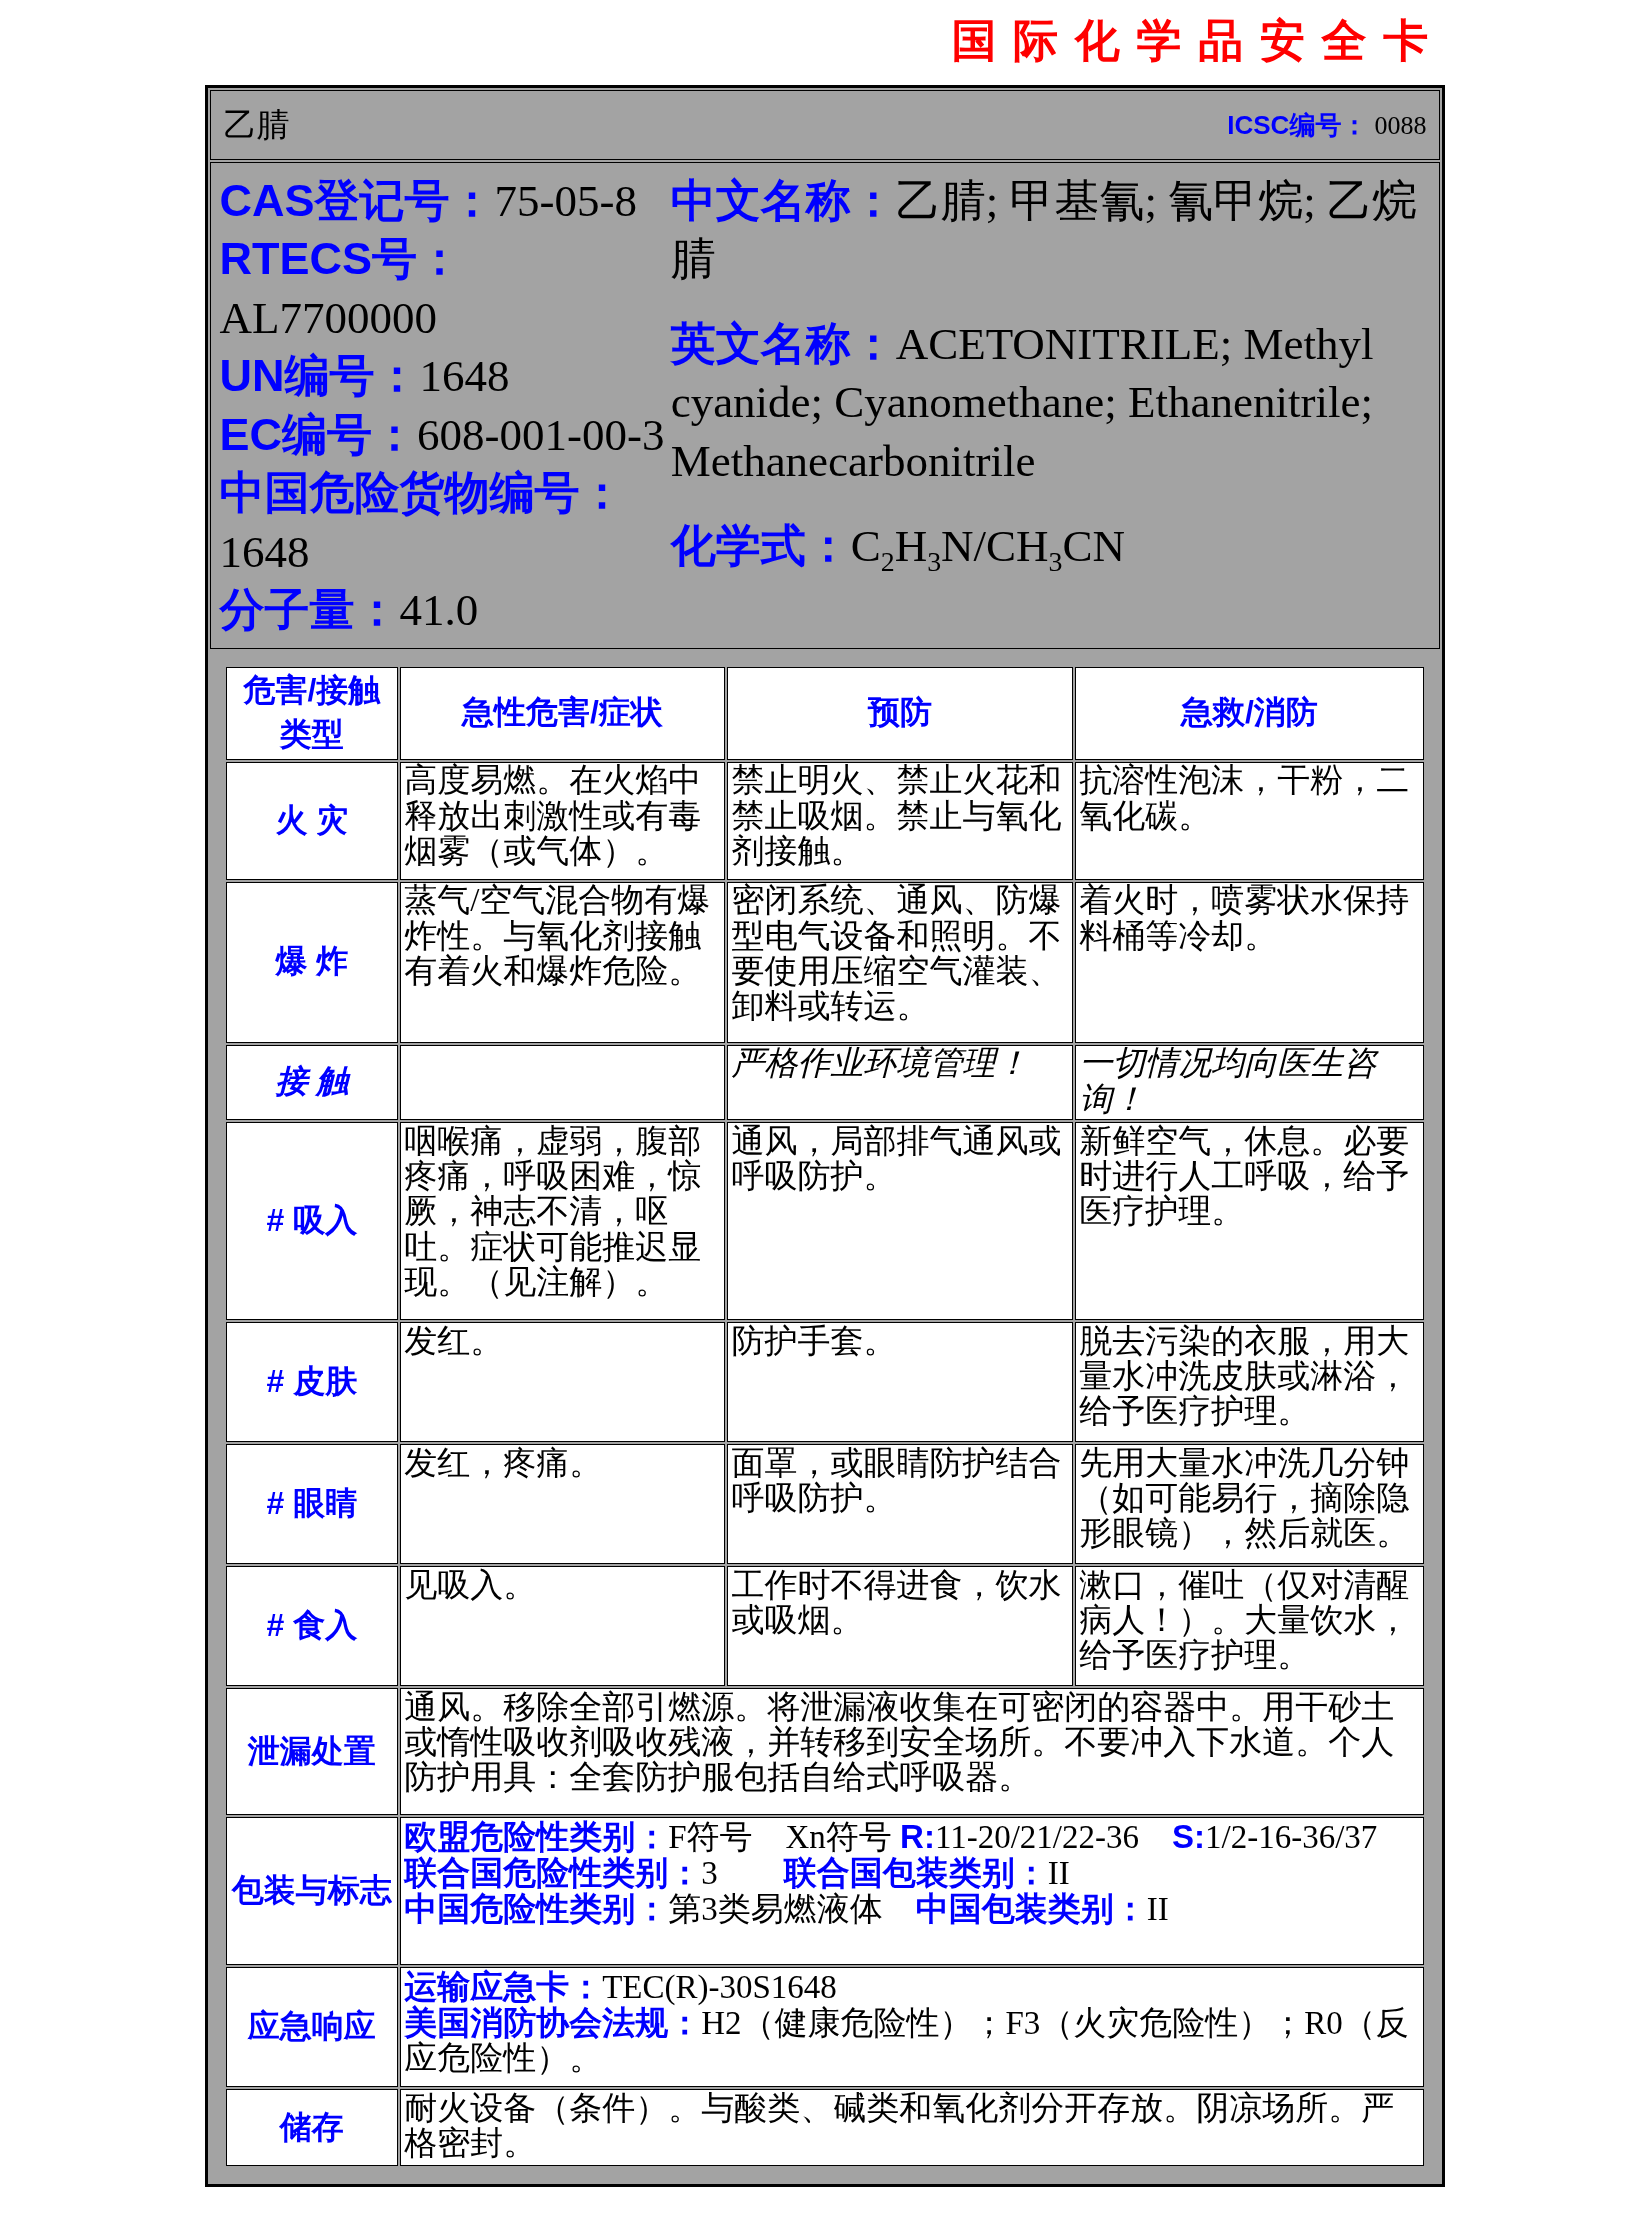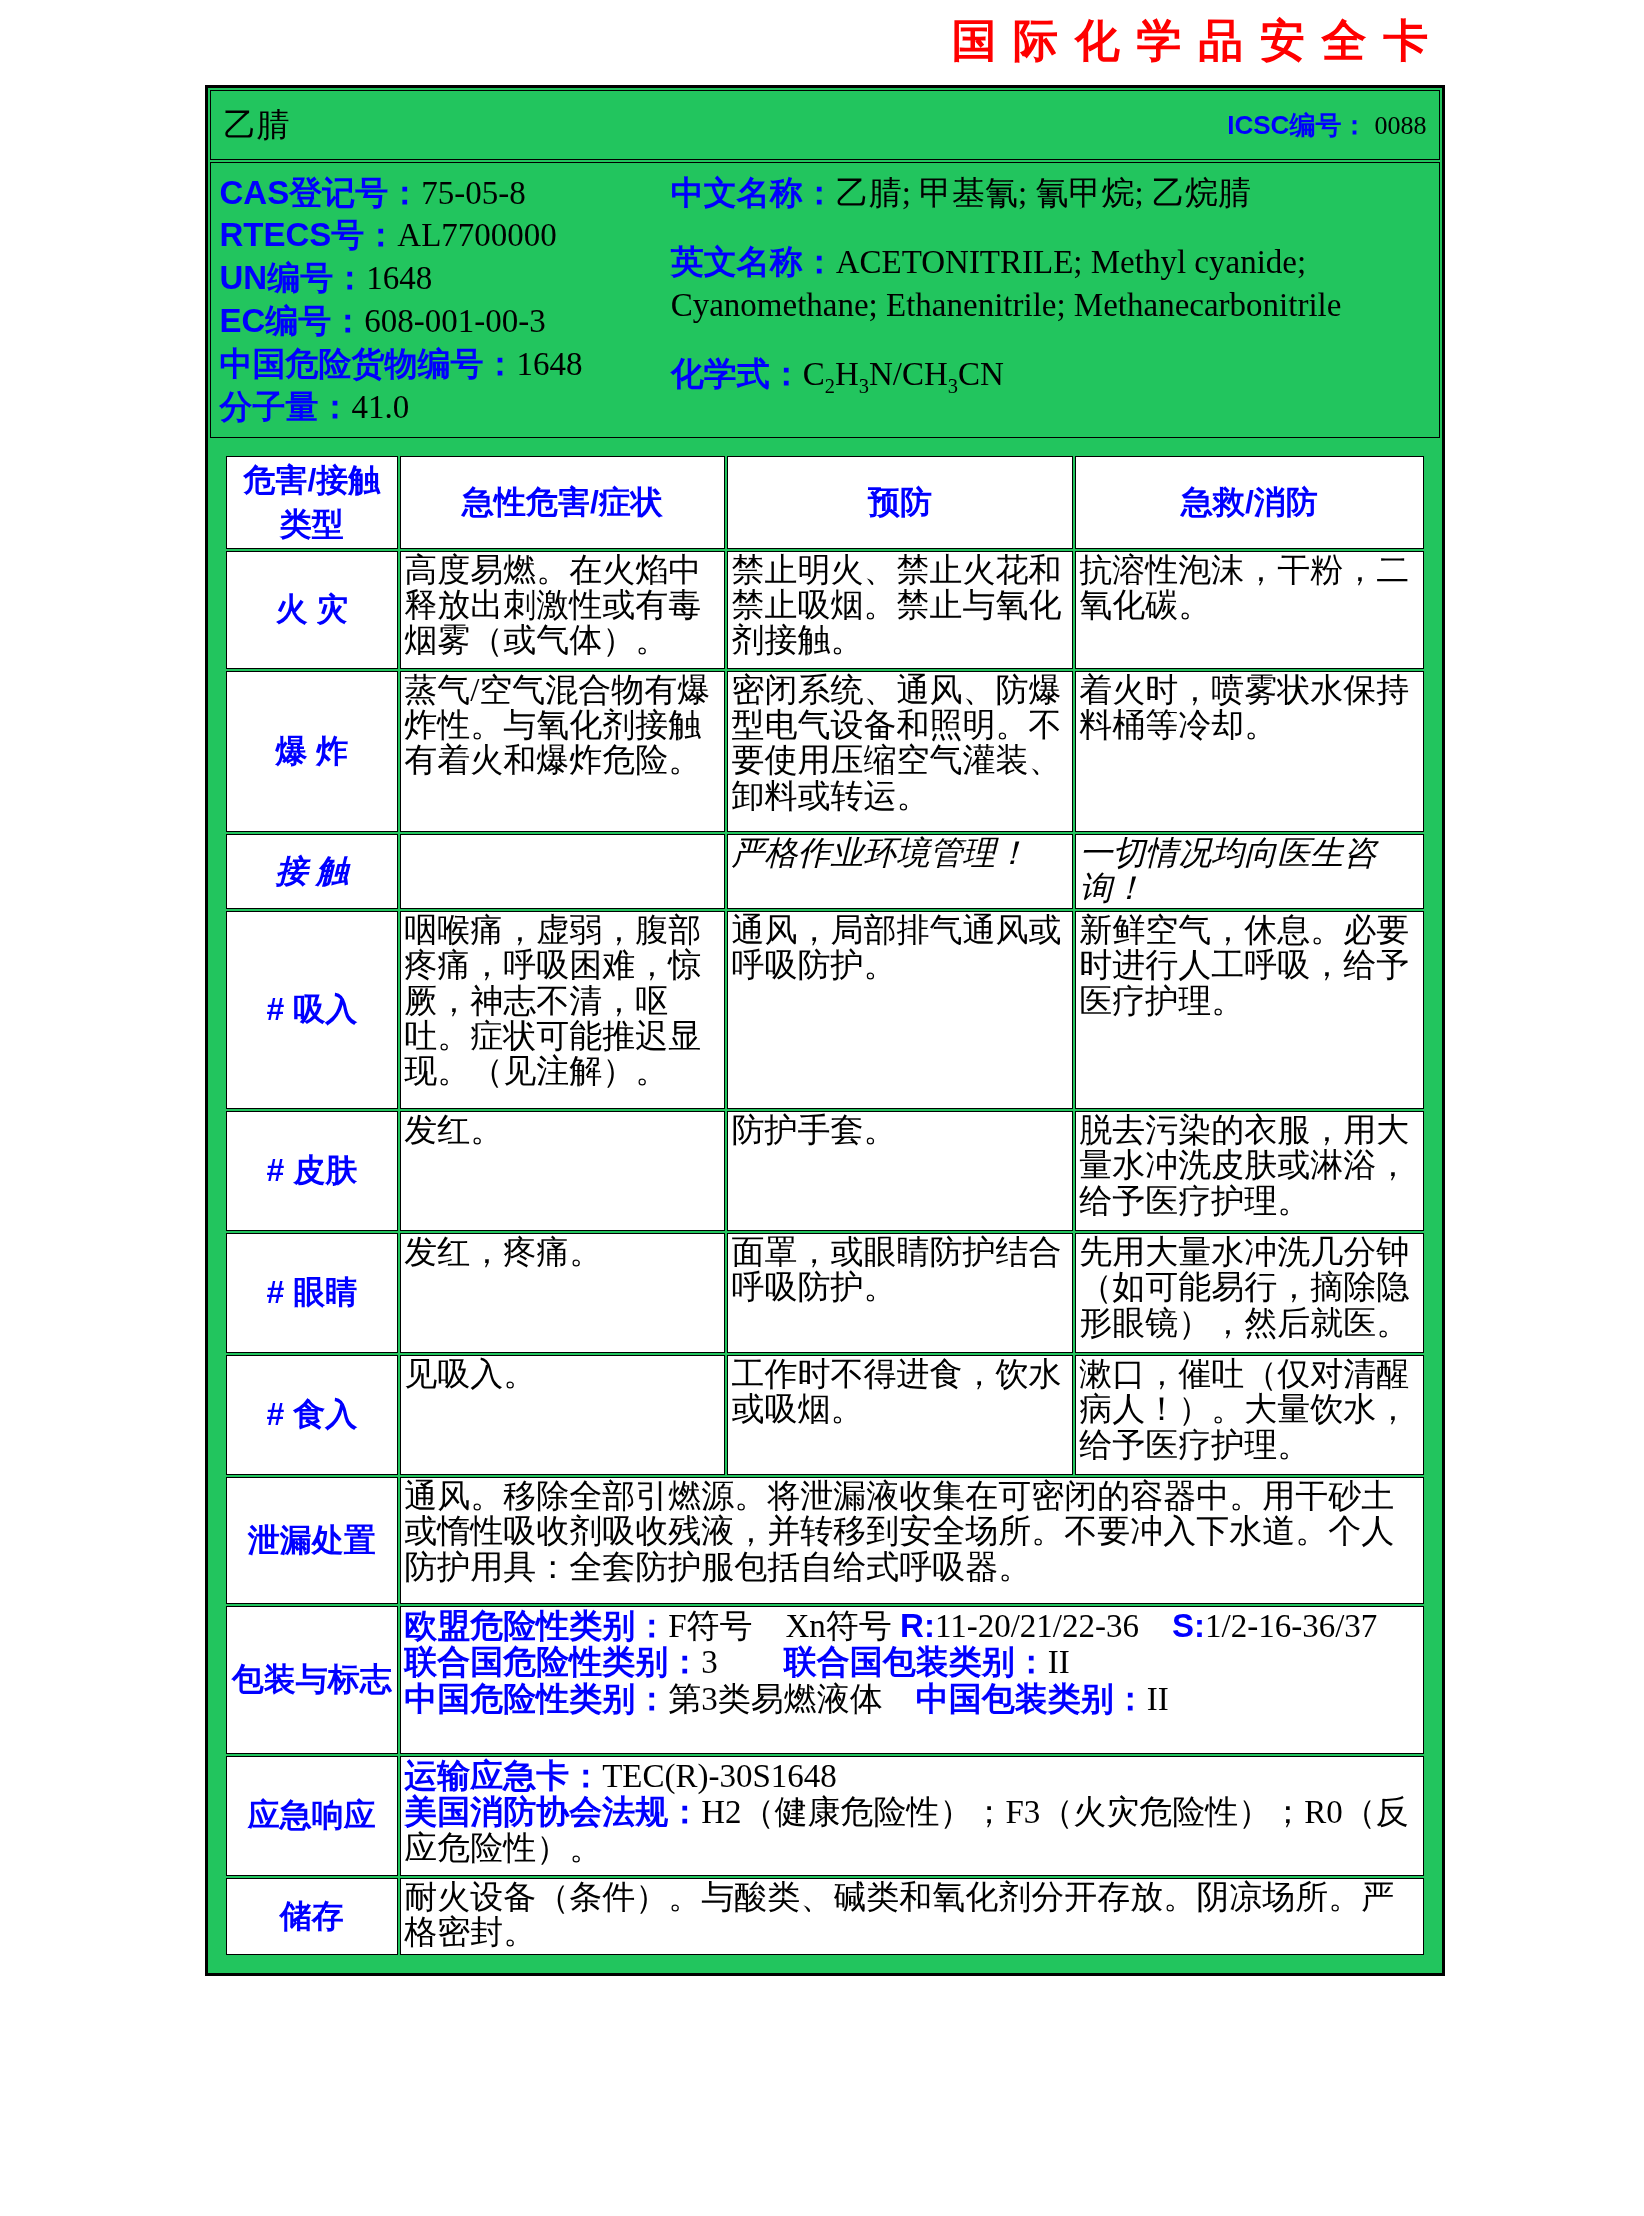--- a/index.html
+++ b/index.html
@@ -10,41 +10,41 @@
   }
   .page-title {
     margin:11px 0 14px 205px; width:1240px;
     text-align:right;
     font-family:Liberation Serif, serif;
     font-weight:bold; font-size:45px; letter-spacing:16.7px;
     color:#ff0000; white-space:nowrap;
   }
   .card {
     margin-left:205px; width:1240px;
-    border:3.5px solid #000; box-sizing:border-box; background:#22c55e;
+    border:3.5px solid #000; box-sizing:border-box; background:#a3a3a3;
   }
   .block { border:1.4px solid #000; margin:2.1px; box-sizing:border-box; }
   .lbl {
     color:#0000ff;
     font-family:"Liberation Sans","DejaVu Sans",sans-serif;
     font-weight:bold;
   }
   
   .head-block {
     display:flex; justify-content:space-between; align-items:center;
     padding:11px 12.5px; height:70px;
   }
   .substance { font-size:33px; }
   .icsc { font-size:26px; }
   .icsc-val { margin-left:7px; }
   
   .id-block { display:flex; padding:8.4px 0 8.4px 8.4px; min-height:264px; }
   .id-col.id-left  { width:37%; }
   .id-col.id-right { width:63%; }
-  .id-item { font-size:33px; line-height:1.3; }
+  .id-item { font-size:45px; line-height:1.3; }
   .id-right .id-item { margin-bottom:26.4px; }
   .id-right .id-item:last-child { margin-bottom:0; }
   .id-item .val { color:#000; font-weight:normal; }
   sub { font-size:0.62em; }
   
   .table-block { margin:16px; }
   table.hazard-table {
     width:100%; border-collapse:separate; border-spacing:2.1px;
     table-layout:fixed;
   }

